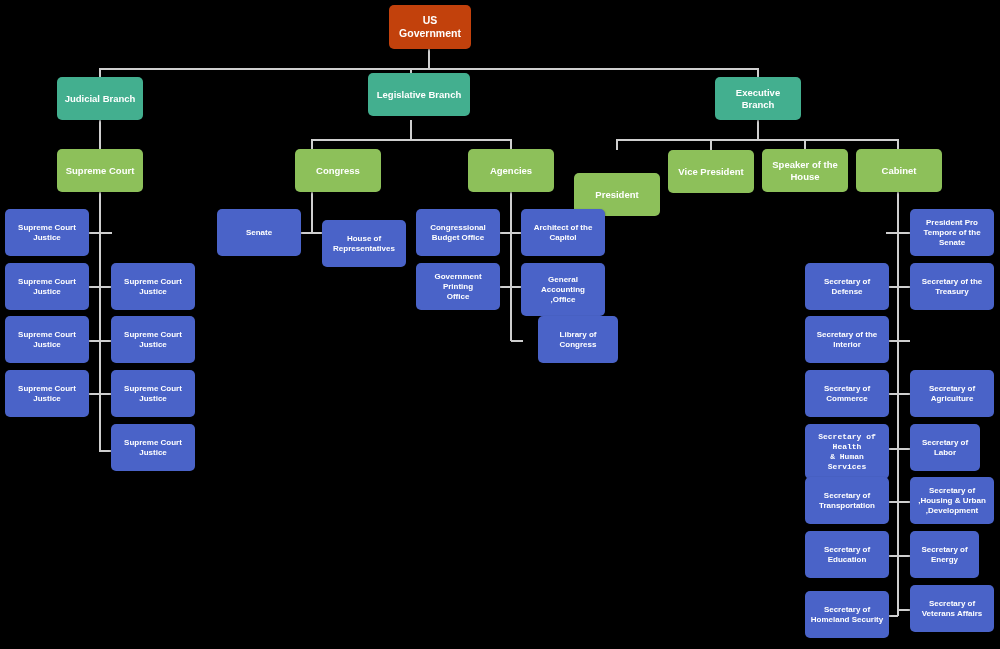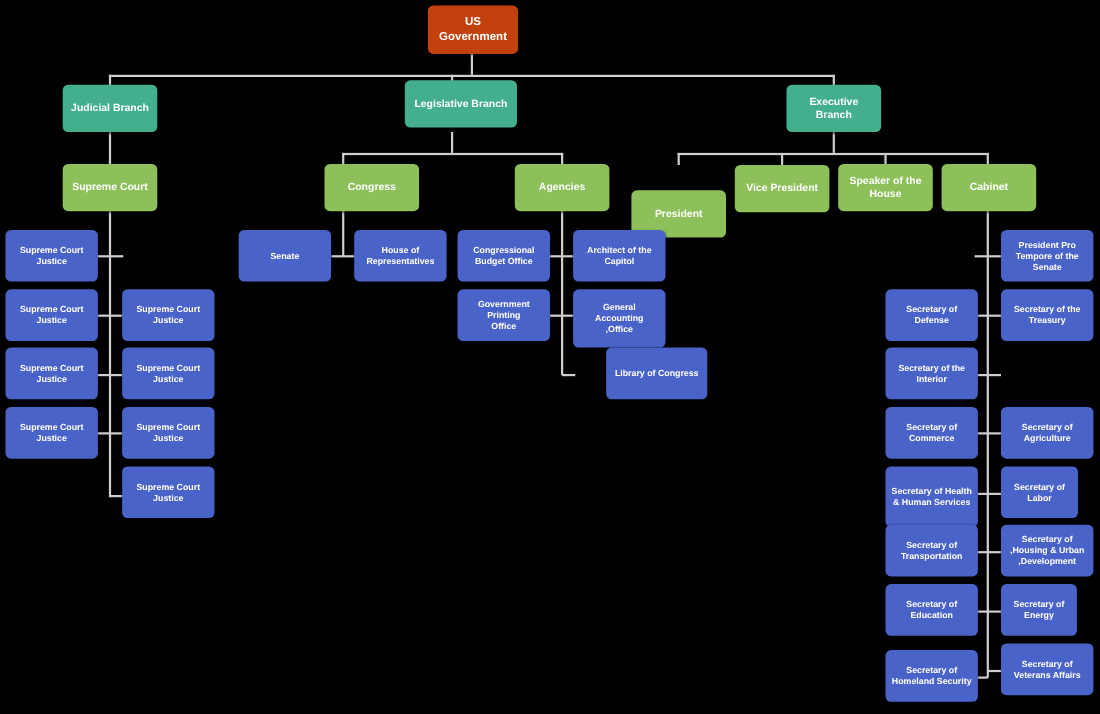--- a/index.html
+++ b/index.html
@@ -133,40 +133,40 @@
   <div class="node leaf" style="left:111px; top:263px; width:84px; height:47px;">Supreme Court
 Justice</div>
   <div class="node leaf" style="left:111px; top:316px; width:84px; height:47px;">Supreme Court
 Justice</div>
   <div class="node leaf" style="left:111px; top:370px; width:84px; height:47px;">Supreme Court
 Justice</div>
   <div class="node leaf" style="left:111px; top:424px; width:84px; height:47px;">Supreme Court
 Justice</div>
 
   <div class="node leaf" style="left:217px; top:209px; width:84px; height:47px;">Senate</div>
-  <div class="node leaf" style="left:322px; top:209px; width:84px; height:47px;">House of
+  <div class="node leaf" style="left:322px; top:220px; width:84px; height:47px;">House of
 Representatives</div>
 
   <div class="node leaf" style="left:416px; top:209px; width:84px; height:47px;">Congressional
 Budget Office</div>
   <div class="node leaf" style="left:416px; top:263px; width:84px; height:47px;">Government Printing
 Office</div>
   <div class="node leaf" style="left:521px; top:209px; width:84px; height:47px;">Architect of the
 Capitol</div>
   <div class="node leaf" style="left:521px; top:263px; width:84px; height:53px;">General Accounting
 ,Office</div>
-  <div class="node leaf" style="left:551px; top:316px; width:92px; height:47px;">Library of Congress</div>
+  <div class="node leaf" style="left:538px; top:316px; width:80px; height:47px;">Library of Congress</div>
 
   <div class="node leaf" style="left:805px; top:263px; width:84px; height:47px;">Secretary of
 Defense</div>
   <div class="node leaf" style="left:805px; top:316px; width:84px; height:47px;">Secretary of the
 Interior</div>
   <div class="node leaf" style="left:805px; top:370px; width:84px; height:47px;">Secretary of
 Commerce</div>
-  <div class="node leaf" style="left:805px; top:424px; width:84px; height:55px;">Secretary of Health
+  <div class="node leaf" style="left:805px; top:424px; width:84px; height:55px;font-family:Liberation Mono, monospace;">Secretary of Health
 &amp; Human Services</div>
   <div class="node leaf" style="left:805px; top:477px; width:84px; height:47px;">Secretary of
 Transportation</div>
   <div class="node leaf" style="left:805px; top:531px; width:84px; height:47px;">Secretary of
 Education</div>
   <div class="node leaf" style="left:805px; top:591px; width:84px; height:47px;">Secretary of
 Homeland Security</div>
 
   <div class="node leaf" style="left:910px; top:209px; width:84px; height:47px;">President Pro
 Tempore of the

